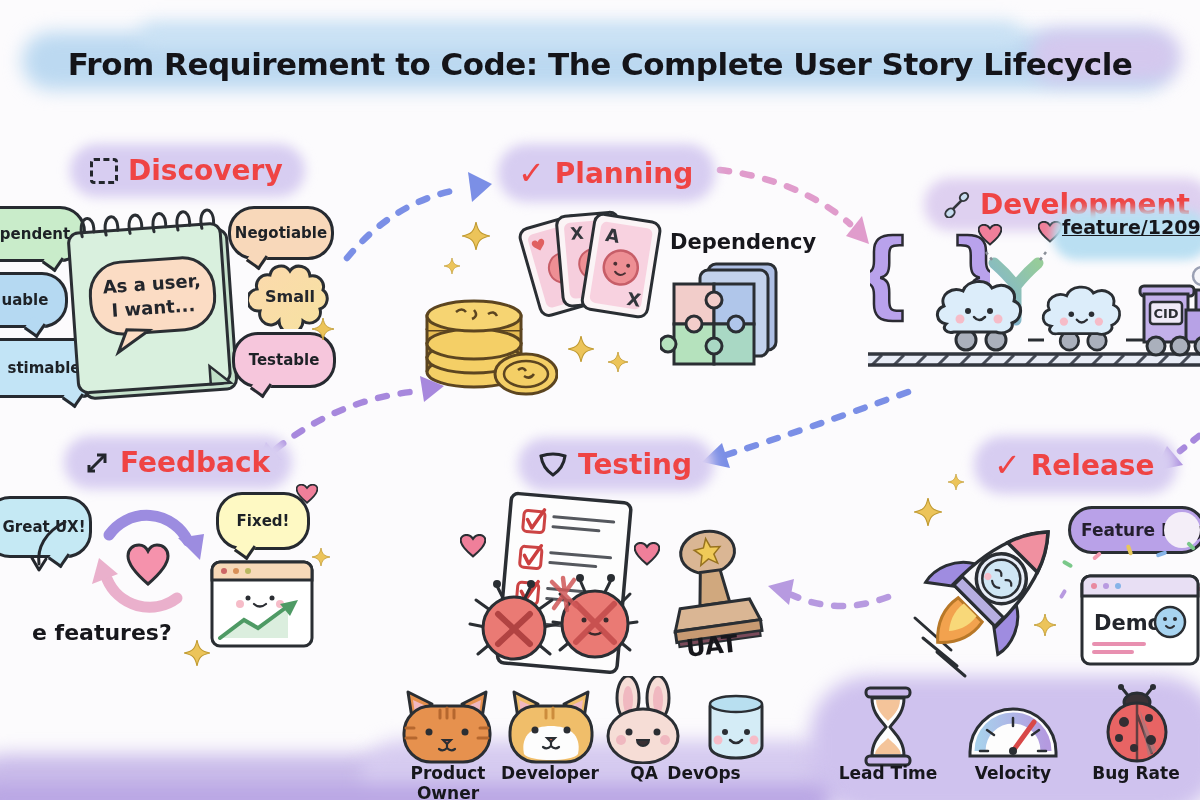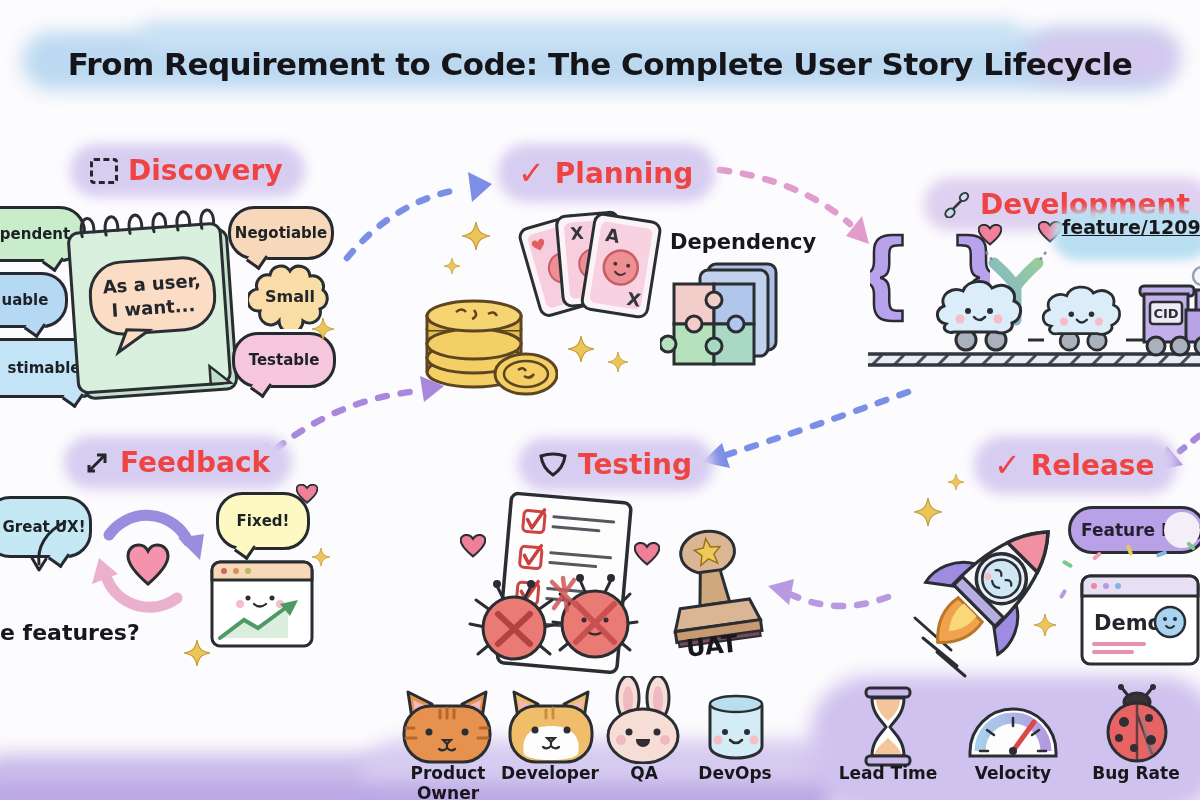--- a/index.html
+++ b/index.html
@@ -318,21 +318,21 @@
   </div>
   <svg class="illus" style="left:296px;top:484px;" width="22" height="20" viewBox="0 0 20 18">
     <path d="M10 17 C4 12 0.5 8 0.5 4.5 C0.5 1.8 3 0.5 5 0.5 C7 0.5 9 2 10 3.5 C11 2 13 0.5 15 0.5 C17 0.5 19.5 1.8 19.5 4.5 C19.5 8 16 12 10 17 Z" fill="#f07f9a" stroke="#2a2e33" stroke-width="1.6"></path>
   </svg>
 
   <svg class="illus" style="left:25px;top:518px;" width="46" height="58" viewBox="0 0 46 58">
     <path d="M40 4 C20 14 12 30 14 46" fill="none" stroke="#23262c" stroke-width="3" stroke-linecap="round"></path>
     <path d="M7 40 L14 52 L21 41" fill="none" stroke="#23262c" stroke-width="3" stroke-linecap="round" stroke-linejoin="round"></path>
   </svg>
 
-  <div class="abs" style="left:0;top:620px;font-size:22px;font-weight:bold;z-index:3;">e features?</div>
+  <div class="abs" style="left:0;top:620px;font-size:22px;font-weight:bold;z-index:3;padding-left:32px;">e features?</div>
 
   <svg class="illus" style="left:210px;top:560px;" width="104" height="90" viewBox="0 0 104 90">
     <rect x="2" y="2" width="100" height="84" rx="8" fill="#ffffff" stroke="#2a2e33" stroke-width="3"></rect>
     <path d="M2 10 a8 8 0 0 1 8 -8 h84 a8 8 0 0 1 8 8 v10 h-100 Z" fill="#f7d9b8" stroke="#2a2e33" stroke-width="3"></path>
     <circle cx="14" cy="11" r="3" fill="#cc6666"></circle>
       <circle cx="26" cy="11" r="3" fill="#d89058"></circle>
       <circle cx="38" cy="11" r="3" fill="#b8b860"></circle>
     <circle cx="38" cy="38" r="2.5" fill="#2b2e33"></circle>
       <circle cx="62" cy="38" r="2.5" fill="#2b2e33"></circle>
     <path d="M44 44 q6 5 12 0" fill="none" stroke="#2b2e33" stroke-width="2.2" stroke-linecap="round"></path>
@@ -540,21 +540,21 @@
     <circle cx="25" cy="42" r="3" fill="#2b2e33"></circle>
       <circle cx="47" cy="42" r="3" fill="#2b2e33"></circle>
     <path d="M30 50 q6 6 12 0" fill="none" stroke="#2b2e33" stroke-width="2.5" stroke-linecap="round"></path>
     <circle cx="18" cy="50" r="4.5" fill="#f6bcc8"></circle>
       <circle cx="54" cy="50" r="4.5" fill="#f6bcc8"></circle>
   </svg>
 
   <div class="char-label" style="left:378px;">Product Owner</div>
   <div class="char-label" style="left:480px;">Developer</div>
   <div class="char-label" style="left:574px;">QA</div>
-  <div class="char-label" style="left:665px;">DevOps</div>
+  <div class="char-label" style="left:634px;">DevOps</div>
 
   <svg class="illus" style="left:862px;top:686px;" width="52" height="82" viewBox="0 0 52 82">
     <path d="M10 12 L42 12 C42 28 32 35 28 41 C32 47 42 54 42 70 L10 70 C10 54 20 47 24 41 C20 35 10 28 10 12 Z" fill="#fdfdfd" stroke="#2a2e33" stroke-width="3"></path>
     <path d="M14 14 L38 14 C38 24 30 31 26 35 C22 31 14 24 14 14 Z" fill="#f4c49a"></path>
     <path d="M26 52 C32 58 38 62 39 68 L13 68 C14 62 20 58 26 52 Z" fill="#f4c49a"></path>
     <rect x="4" y="2" width="44" height="9" rx="4" fill="#cbb9ec" stroke="#2a2e33" stroke-width="3"></rect>
     <rect x="4" y="70" width="44" height="9" rx="4" fill="#cbb9ec" stroke="#2a2e33" stroke-width="3"></rect>
   </svg>
 
   <svg class="illus" style="left:966px;top:694px;" width="94" height="66" viewBox="0 0 94 66">

